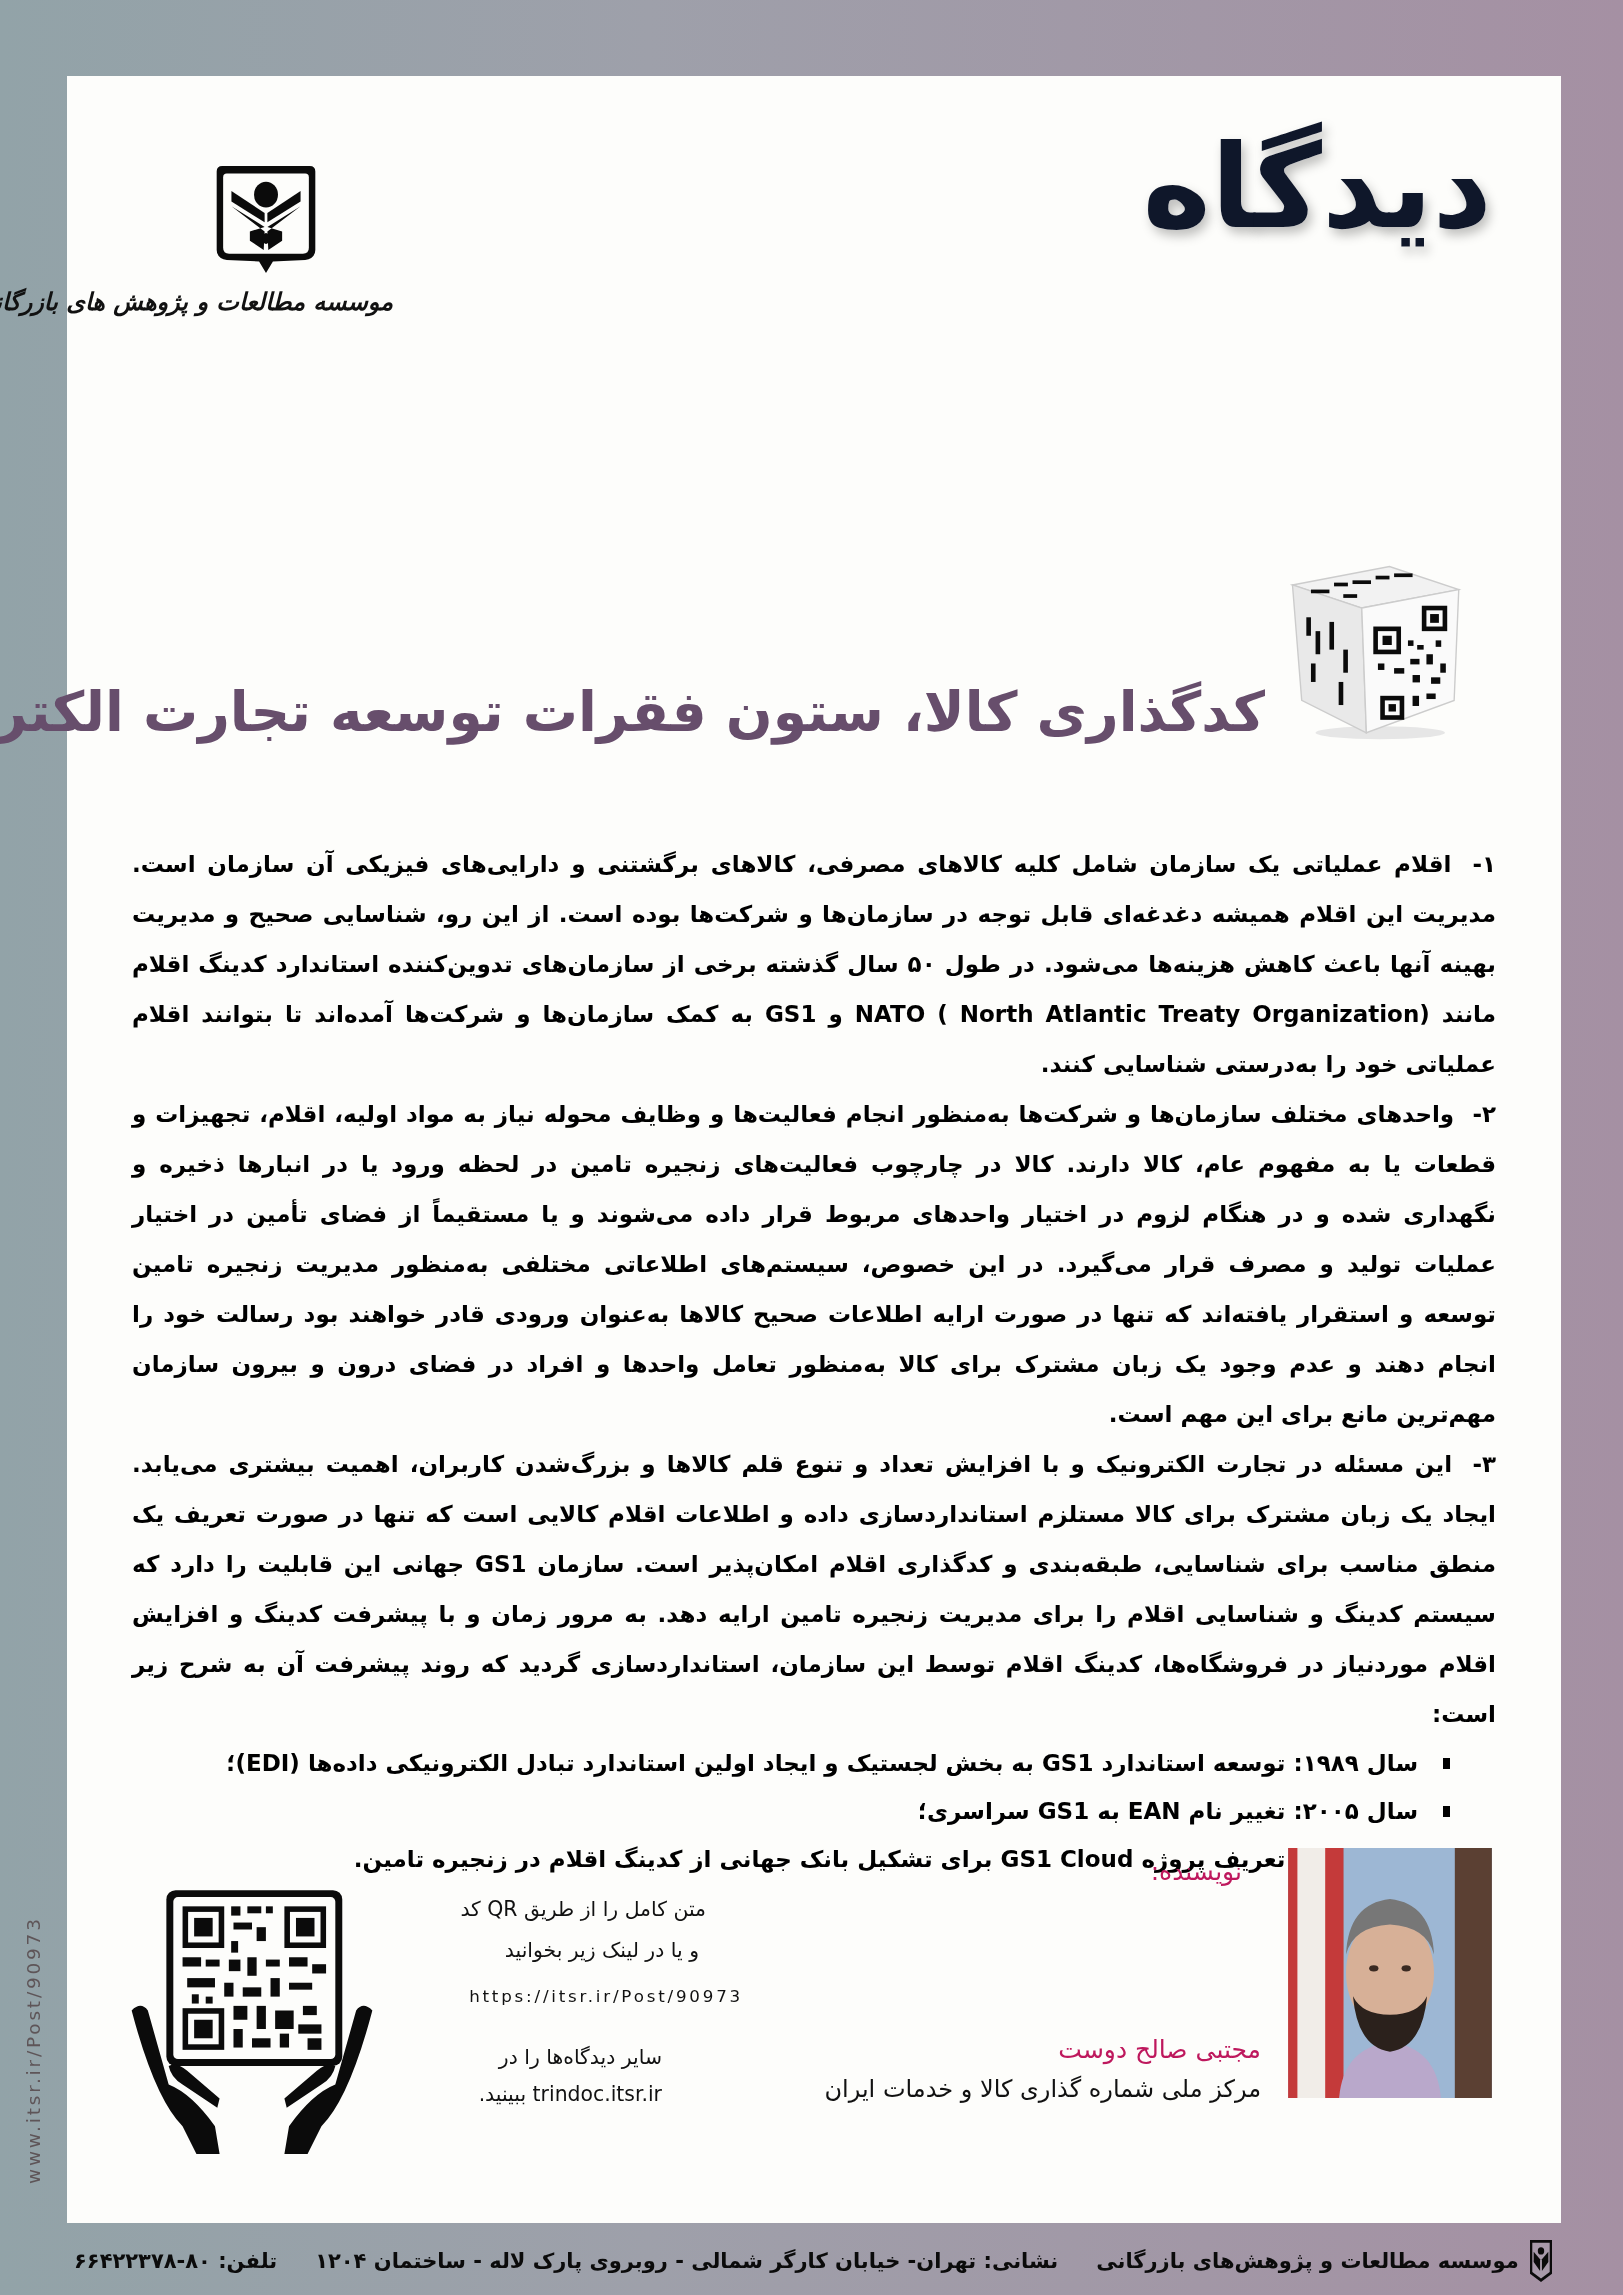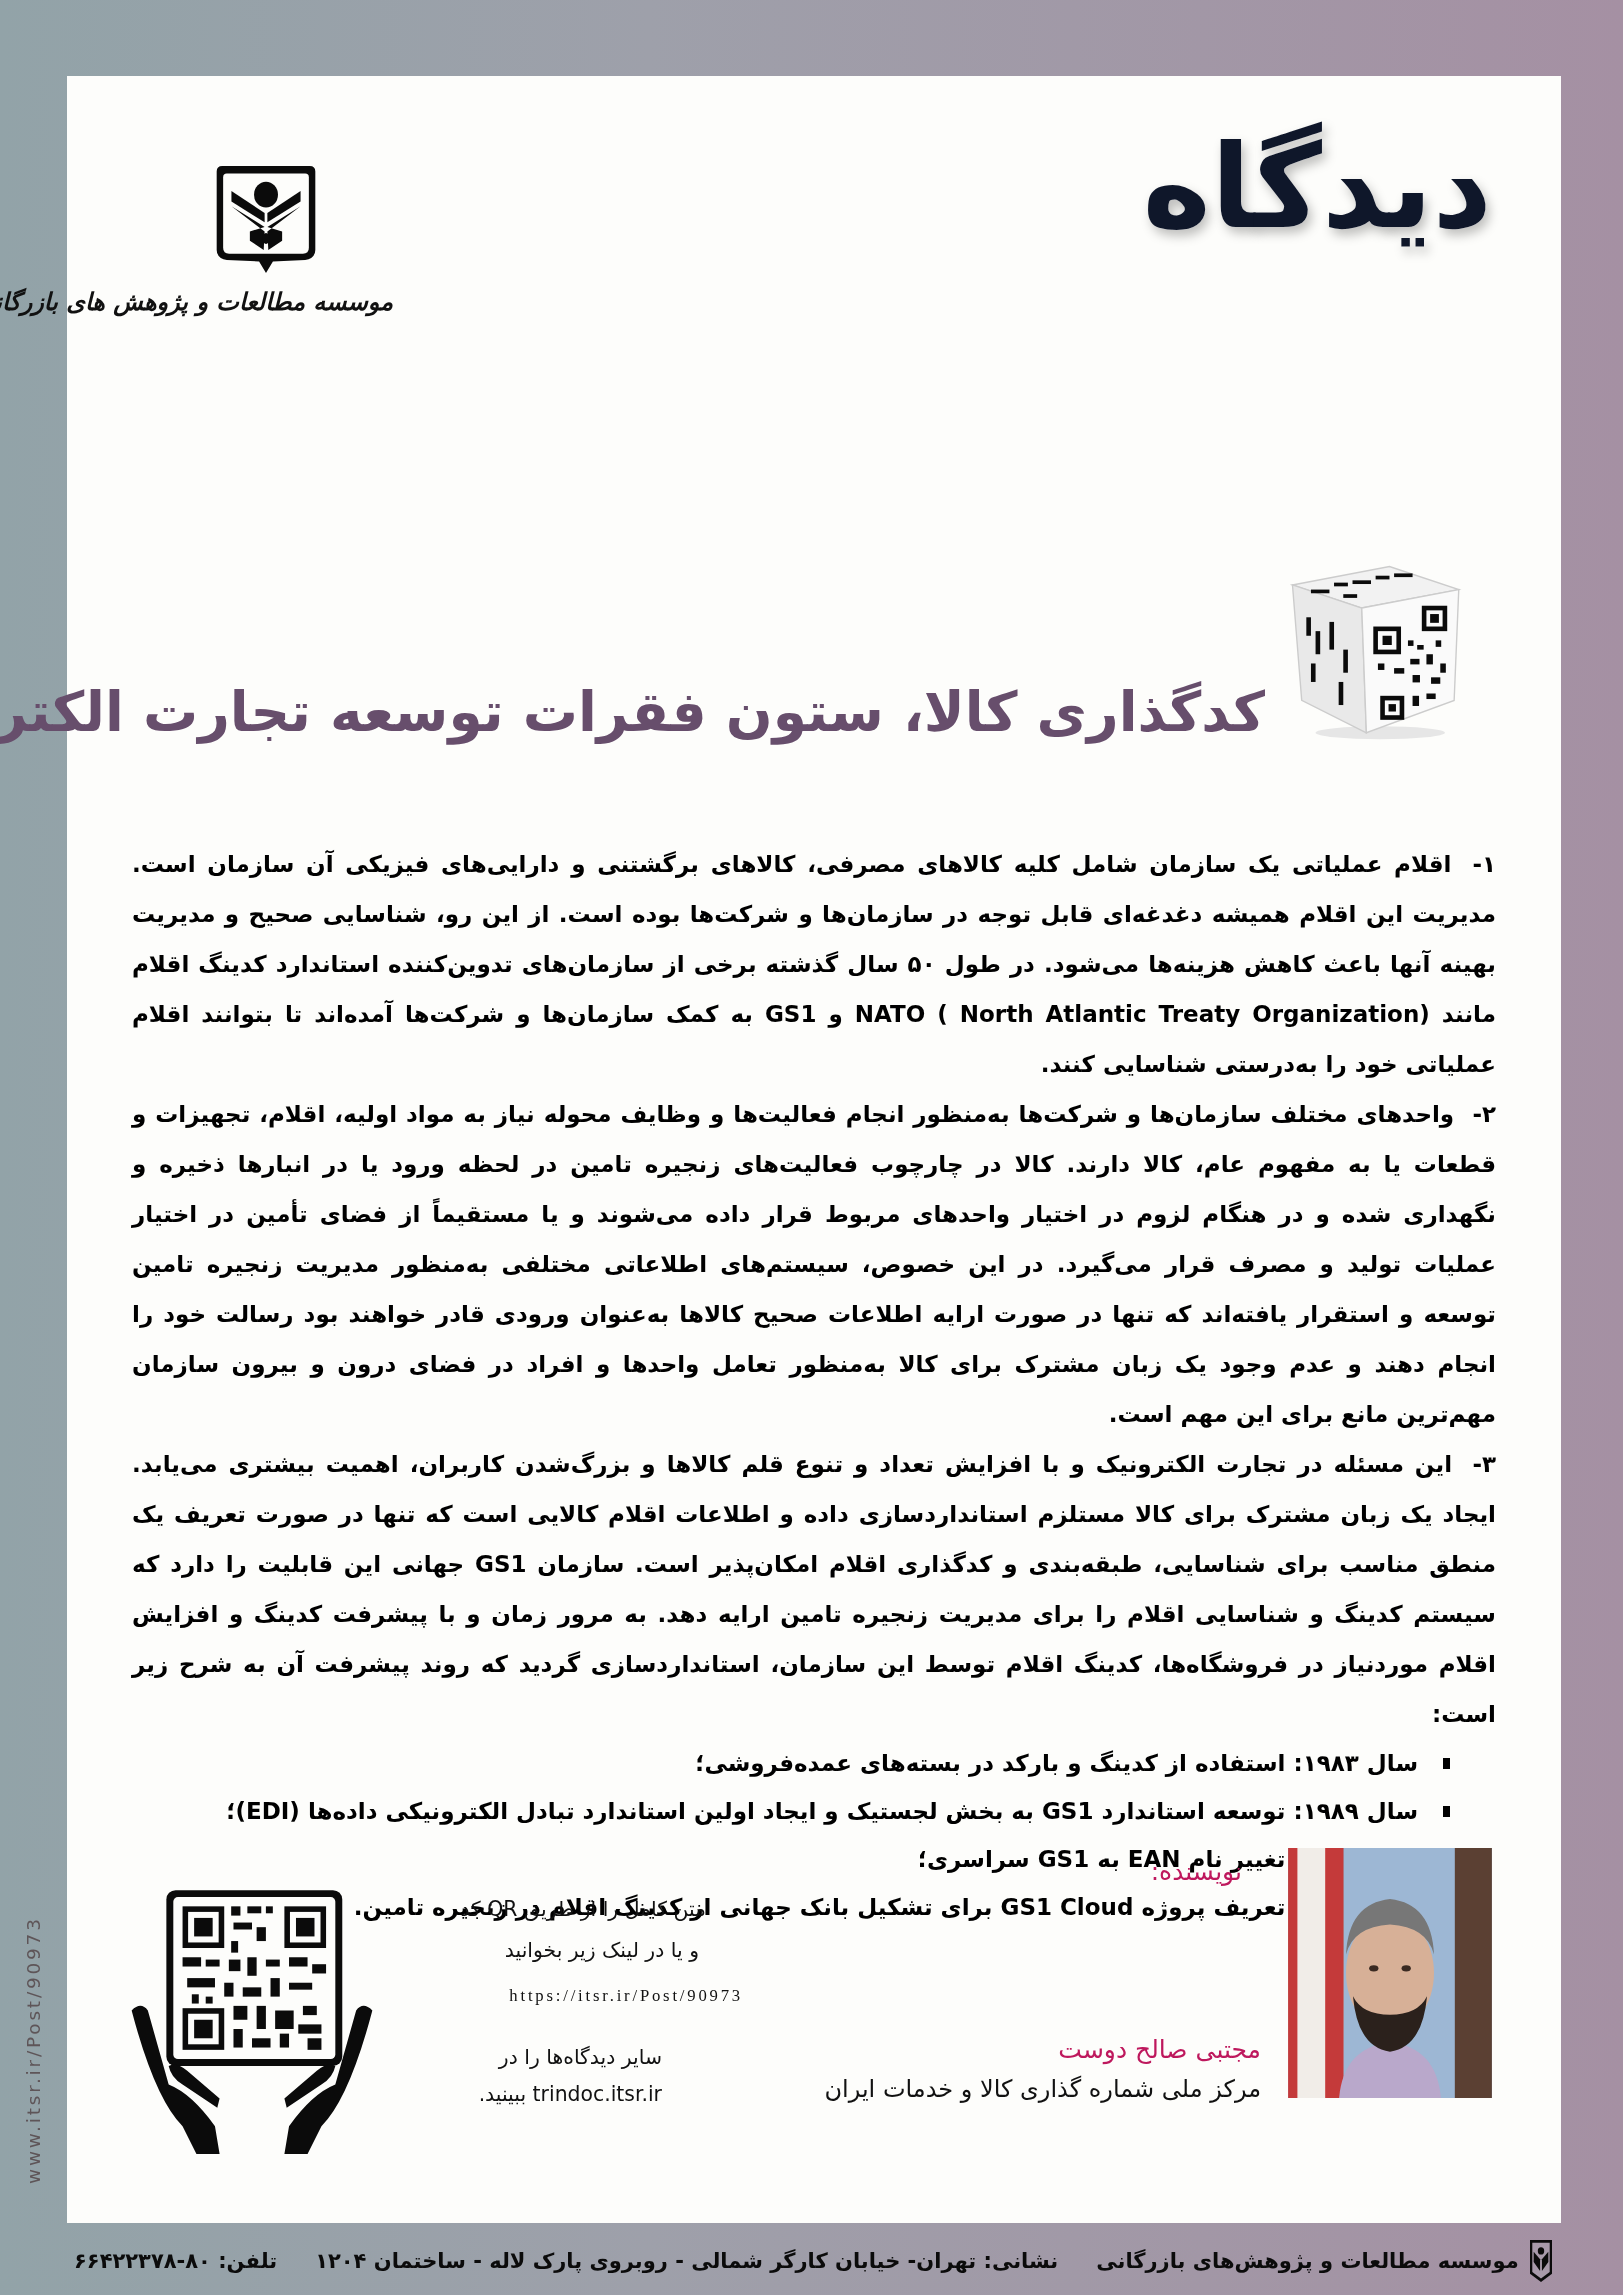--- a/index.html
+++ b/index.html
@@ -82,21 +82,21 @@
   .qr-block {
     position: absolute; left: 60px; top: 1786px; width: 648px; height: 301px;
   }
   .qr-block .qr-art { position: absolute; left: 0; top: 4.6px; width: 250px; height: 287px; }
   .qr-block .lines {
     position: absolute; left: 324px; top: 0; width: 324px; direction: rtl; text-align: center;
     font-size: 20.4px; color: #111;
   }
   .qr-block .l1 { position: absolute; right: 69px; top: 35px; white-space: nowrap; text-align: right; }
   .qr-block .l2 { position: absolute; right: 76px; top: 76px; white-space: nowrap; }
-  .qr-block .url { position: absolute; right: 32px; top: 124px; direction: ltr; font-size: 16.7px; letter-spacing: 2.8px; white-space: nowrap; font-family: Liberation Serif, serif; }
+  .qr-block .url { position: absolute; right: 32px; top: 124px; direction: ltr; font-size: 16.7px; letter-spacing: 2.8px; white-space: nowrap; }
   .qr-block .l3 { position: absolute; right: 113px; top: 183px; white-space: nowrap; }
   .qr-block .l4 { position: absolute; right: 113px; top: 220px; white-space: nowrap; }
   .footer {
     position: absolute; left: 74px; right: 69px; top: 2240px; height: 42px; direction: rtl;
     display: flex; align-items: center; gap: 9.3px;
     font-family: "DejaVu Sans", sans-serif; font-weight: bold; font-size: 21px; color: #0b0b0b; white-space: nowrap;
   }
   .footer .mini-logo { width: 26px; height: 44px; flex: 0 0 auto; }
   .footer .gap { width: 28px; }
 </style>
@@ -180,24 +180,20 @@
     </p>
     <p class="para">
       <span class="num">۲-</span>
       <span>واحدهای مختلف سازمان‌ها و شرکت‌ها به‌منظور انجام فعالیت‌ها و وظایف محوله نیاز به مواد اولیه، اقلام، تجهیزات و قطعات یا به مفهوم عام، کالا دارند. کالا در چارچوب فعالیت‌های زنجیره تامین در لحظه ورود یا در انبارها ذخیره و نگهداری شده و در هنگام لزوم در اختیار واحدهای مربوط قرار داده می‌شوند و یا مستقیماً از فضای تأمین در اختیار عملیات تولید و مصرف قرار می‌گیرد. در این خصوص، سیستم‌های اطلاعاتی مختلفی به‌منظور مدیریت زنجیره تامین توسعه و استقرار یافته‌اند که تنها در صورت ارایه اطلاعات صحیح کالاها به‌عنوان ورودی قادر خواهند بود رسالت خود را انجام دهند و عدم وجود یک زبان مشترک برای کالا به‌منظور تعامل واحدها و افراد در فضای درون و بیرون سازمان مهم‌ترین مانع برای این مهم است.</span>
     </p>
     <p class="para">
       <span class="num">۳-</span>
       <span>این مسئله در تجارت الکترونیک و با افزایش تعداد و تنوع قلم کالاها و بزرگ‌شدن کاربران، اهمیت بیشتری می‌یابد. ایجاد یک زبان مشترک برای کالا مستلزم استانداردسازی داده و اطلاعات اقلام کالایی است که تنها در صورت تعریف یک منطق مناسب برای شناسایی، طبقه‌بندی و کدگذاری اقلام امکان‌پذیر است. سازمان GS1 جهانی این قابلیت را دارد که سیستم کدینگ و شناسایی اقلام را برای مدیریت زنجیره تامین ارایه دهد. به مرور زمان و با پیشرفت کدینگ و افزایش اقلام موردنیاز در فروشگاه‌ها، کدینگ اقلام توسط این سازمان، استانداردسازی گردید که روند پیشرفت آن به شرح زیر است:</span>
     </p>
     <ul class="timeline">
-      <li>
-        <span>سال ۱۹۸۳:</span>
-        <span>استفاده از کدینگ و بارکد در بسته‌های عمده‌فروشی؛</span>
-      </li>
       <li>
         <span>سال ۱۹۸۹:</span>
         <span>توسعه استاندارد GS1 به بخش لجستیک و ایجاد اولین استاندارد تبادل الکترونیکی داده‌ها (EDI)؛</span>
       </li>
       <li>
         <span>سال ۲۰۰۵:</span>
         <span>تغییر نام EAN به GS1 سراسری؛</span>
       </li>
       <li>
         <span>سال ۲۰۱۶:</span>

